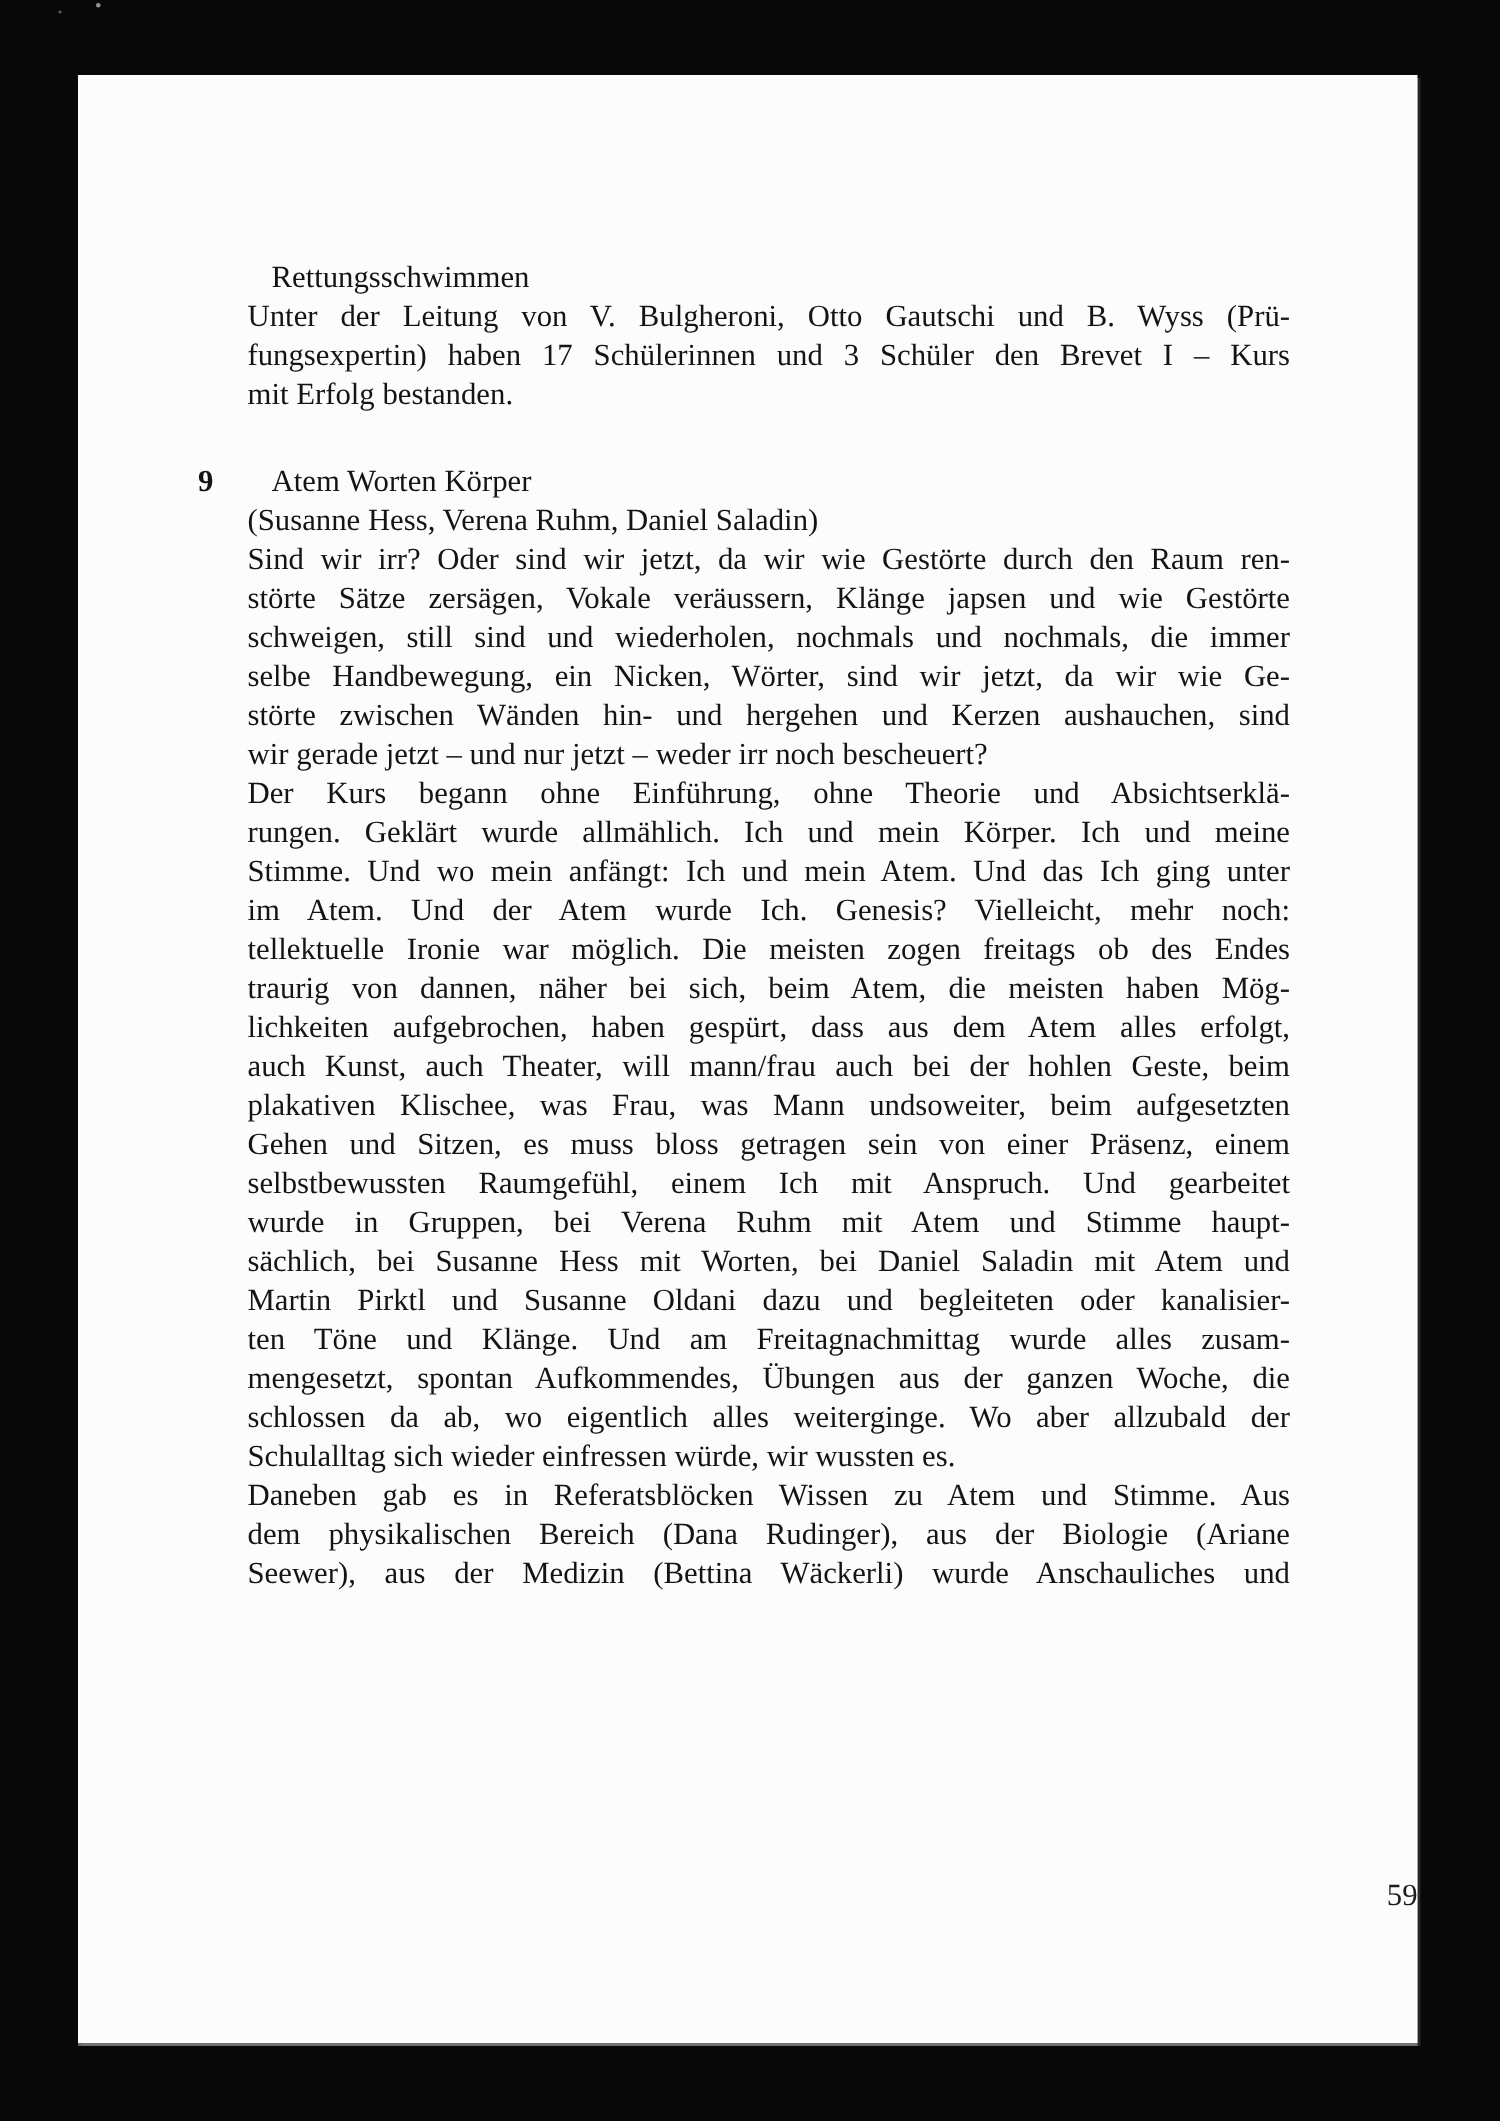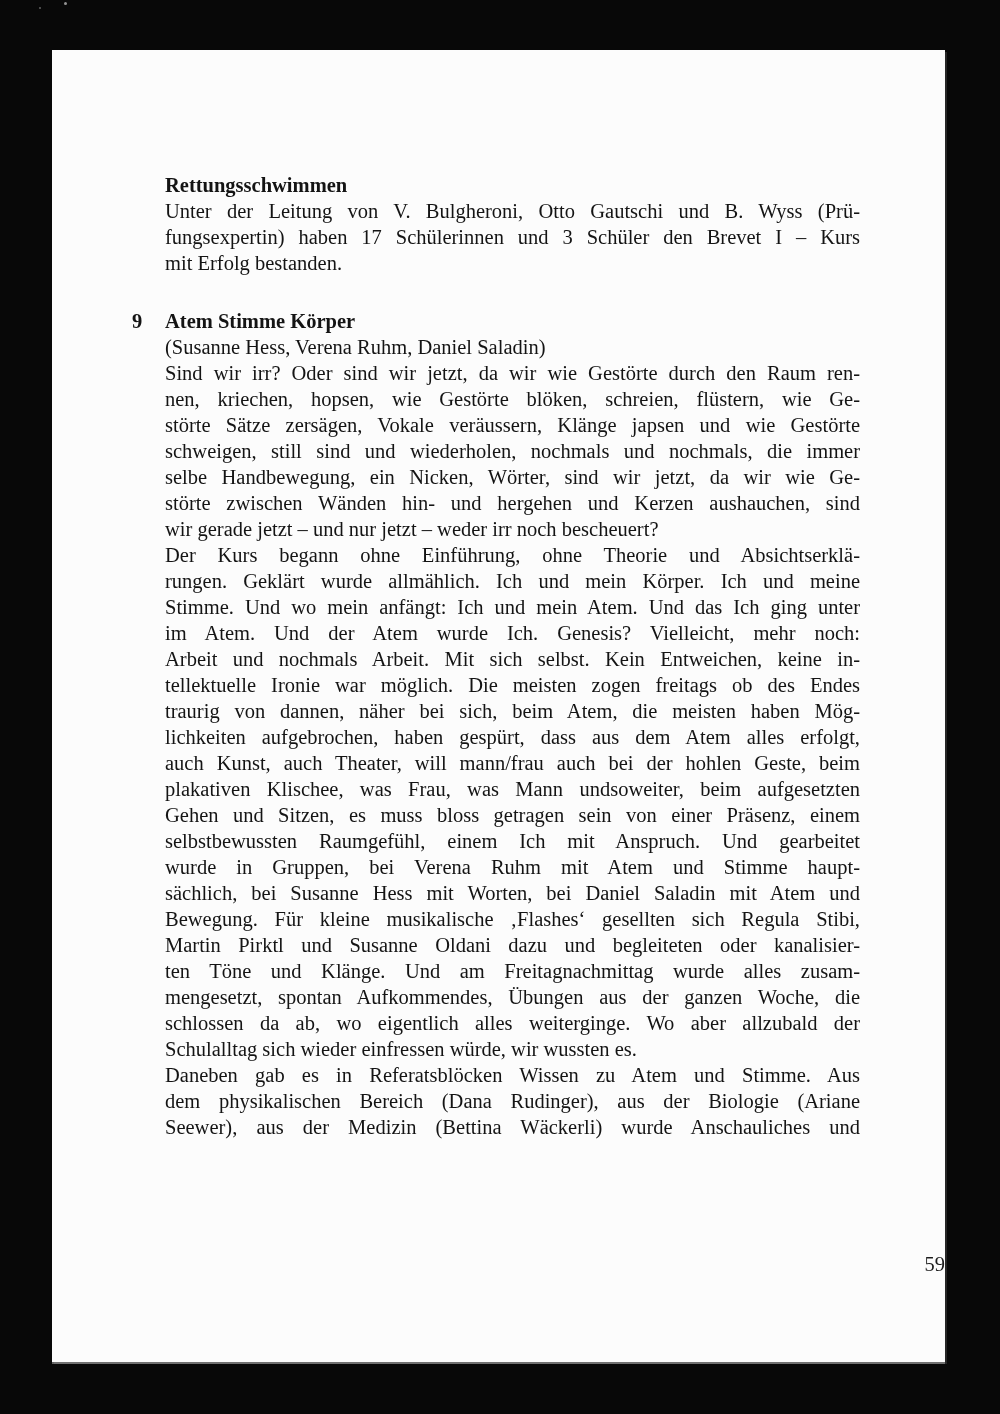--- a/index.html
+++ b/index.html
@@ -25,21 +25,21 @@
   }
   .textcol {
     position: absolute;
     left: 113px;
     top: 122px;
     width: 695px;
     font-size: 20.5px;
     line-height: 26px;
     color: #141414;
   }
-  .bheading { font-weight: bold; height: 26px; overflow: hidden; }
+  .bheading { font-weight: normal; height: 26px; overflow: hidden; margin-left: 16px; }
   .tline {
     text-align: justify;
     text-align-last: justify;
     height: 26px;
     overflow: hidden;
   }
   .tline-last { text-align-last: left; }
   .section { position: relative; margin-top: 32px; }
   .secnum {
     position: absolute;
@@ -72,50 +72,47 @@
 
       <div class="para">
           <div class="tline">Unter der Leitung von V. Bulgheroni, Otto Gautschi und B. Wyss (Prü-</div>
           <div class="tline">fungsexpertin) haben 17 Schülerinnen und 3 Schüler den Brevet I – Kurs</div>
           <div class="tline tline-last">mit Erfolg bestanden.</div>
         </div>
 
       <div class="section">
         <span class="secnum">9</span>
 
-        <div class="bheading">Atem Stimme Körper</div>
+        <div class="bheading">Atem Worten Körper</div>
 
         <div class="byline">(Susanne Hess, Verena Ruhm, Daniel Saladin)</div>
 
         <div class="para">
             <div class="tline">Sind wir irr? Oder sind wir jetzt, da wir wie Gestörte durch den Raum ren-</div>
-            <div class="tline">nen, kriechen, hopsen, wie Gestörte blöken, schreien, flüstern, wie Ge-</div>
             <div class="tline">störte Sätze zersägen, Vokale veräussern, Klänge japsen und wie Gestörte</div>
             <div class="tline">schweigen, still sind und wiederholen, nochmals und nochmals, die immer</div>
             <div class="tline">selbe Handbewegung, ein Nicken, Wörter, sind wir jetzt, da wir wie Ge-</div>
             <div class="tline">störte zwischen Wänden hin- und hergehen und Kerzen aushauchen, sind</div>
             <div class="tline tline-last">wir gerade jetzt – und nur jetzt – weder irr noch bescheuert?</div>
           </div>
 
         <div class="para">
             <div class="tline">Der Kurs begann ohne Einführung, ohne Theorie und Absichtserklä-</div>
             <div class="tline">rungen. Geklärt wurde allmählich. Ich und mein Körper. Ich und meine</div>
             <div class="tline">Stimme. Und wo mein anfängt: Ich und mein Atem. Und das Ich ging unter</div>
             <div class="tline">im Atem. Und der Atem wurde Ich. Genesis? Vielleicht, mehr noch:</div>
-            <div class="tline">Arbeit und nochmals Arbeit. Mit sich selbst. Kein Entweichen, keine in-</div>
             <div class="tline">tellektuelle Ironie war möglich. Die meisten zogen freitags ob des Endes</div>
             <div class="tline">traurig von dannen, näher bei sich, beim Atem, die meisten haben Mög-</div>
             <div class="tline">lichkeiten aufgebrochen, haben gespürt, dass aus dem Atem alles erfolgt,</div>
             <div class="tline">auch Kunst, auch Theater, will mann/frau auch bei der hohlen Geste, beim</div>
             <div class="tline">plakativen Klischee, was Frau, was Mann undsoweiter, beim aufgesetzten</div>
             <div class="tline">Gehen und Sitzen, es muss bloss getragen sein von einer Präsenz, einem</div>
             <div class="tline">selbstbewussten Raumgefühl, einem Ich mit Anspruch. Und gearbeitet</div>
             <div class="tline">wurde in Gruppen, bei Verena Ruhm mit Atem und Stimme haupt-</div>
             <div class="tline">sächlich, bei Susanne Hess mit Worten, bei Daniel Saladin mit Atem und</div>
-            <div class="tline">Bewegung. Für kleine musikalische ‚Flashes‘ gesellten sich Regula Stibi,</div>
             <div class="tline">Martin Pirktl und Susanne Oldani dazu und begleiteten oder kanalisier-</div>
             <div class="tline">ten Töne und Klänge. Und am Freitagnachmittag wurde alles zusam-</div>
             <div class="tline">mengesetzt, spontan Aufkommendes, Übungen aus der ganzen Woche, die</div>
             <div class="tline">schlossen da ab, wo eigentlich alles weiterginge. Wo aber allzubald der</div>
             <div class="tline tline-last">Schulalltag sich wieder einfressen würde, wir wussten es.</div>
           </div>
 
         <div class="para">
             <div class="tline">Daneben gab es in Referatsblöcken Wissen zu Atem und Stimme. Aus</div>
             <div class="tline">dem physikalischen Bereich (Dana Rudinger), aus der Biologie (Ariane</div>

